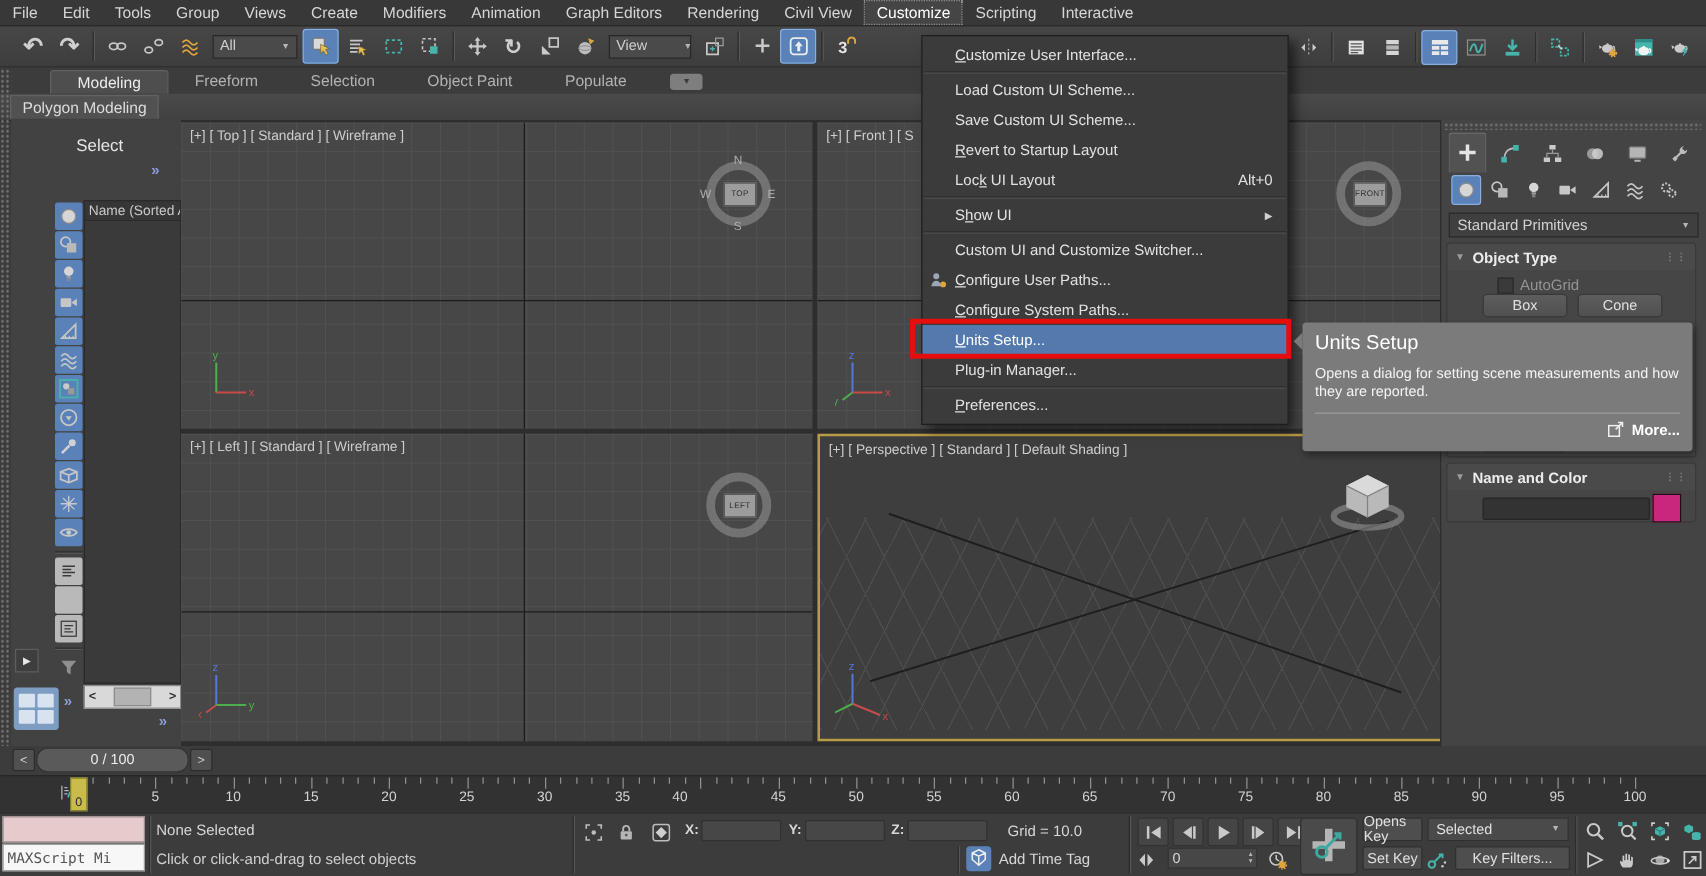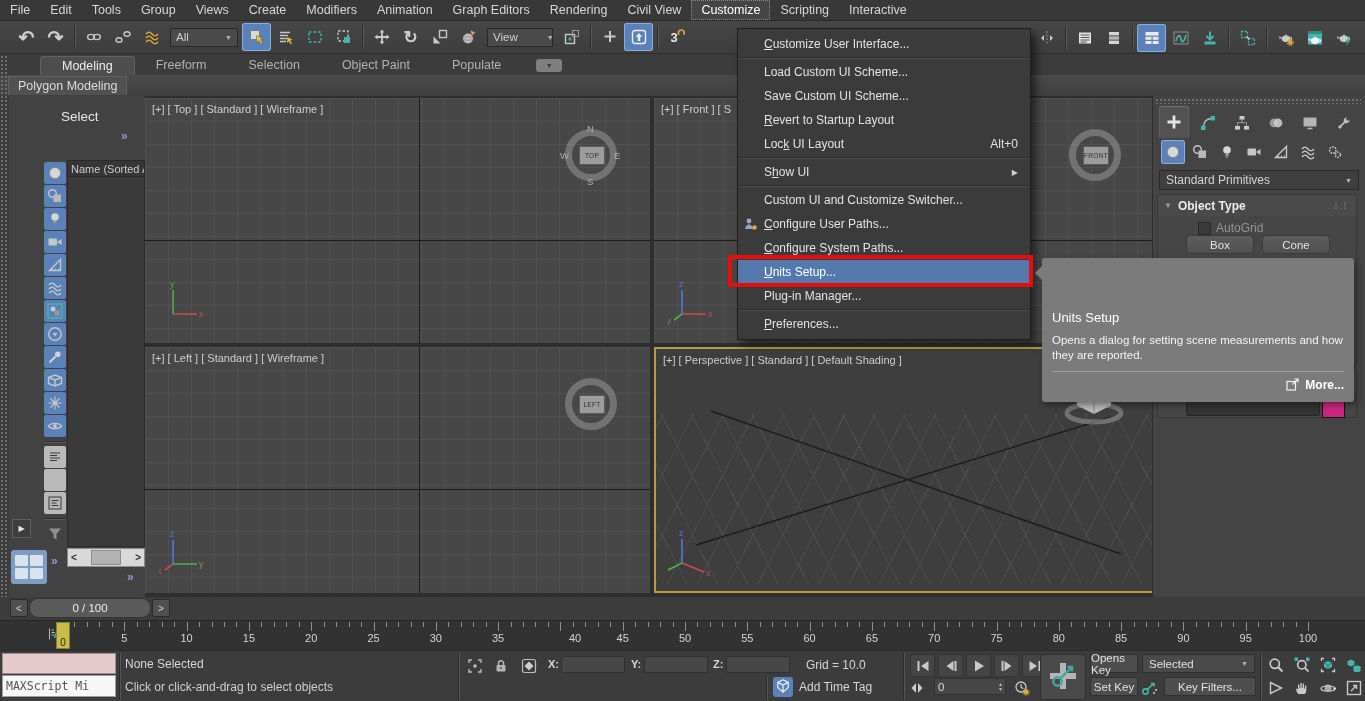--- a/index.html
+++ b/index.html
@@ -95,21 +95,21 @@
   .menuitem{height:24px;display:flex;align-items:center;padding:0 12px 0 26px;color:#e2e2e2;font-size:12px;position:relative;white-space:nowrap;}
   .menuitem.hl{background:#5479ad;color:#fff;}
   .msep{height:0;border-top:1px solid #2d2d2d;border-bottom:1px solid #4d4d4d;margin:1px 1px;}
   .mshort{margin-left:auto;}
   .msub{margin-left:auto;font-size:8px;color:#cfcfcf;}
   .micon{position:absolute;left:5px;top:4px;}
   #redbox{position:absolute;left:728px;top:255px;width:305px;height:32px;border:4px solid #e60d0d;box-sizing:border-box;z-index:60;}
   
   #tooltip{position:absolute;left:1042px;top:258px;width:312px;background:#7b7b7b;border-radius:3px;box-shadow:2px 3px 6px rgba(0,0,0,.4);color:#fff;padding:8px 10px 7px;box-sizing:border-box;z-index:55;}
   #tooltip:before{content:"";position:absolute;left:-7px;top:8px;border:7px solid transparent;border-right-color:#7b7b7b;border-left:none;}
-  #tt-title{font-size:13px;margin-bottom:8px;margin-top:44px;}
+  #tt-title{font-size:16px;margin-bottom:8px;}
   #tt-body{font-size:11.5px;line-height:1.3;color:#f4f4f4;}
   #tt-hr{border:none;border-top:1px solid #9e9e9e;margin:8px 0 4px;}
   #tt-more{display:flex;justify-content:flex-end;align-items:center;gap:4px;font-weight:bold;font-size:12px;}
   
   #framenav{position:absolute;left:0;top:597px;width:1365px;height:22px;background:#3c3c3c;}
   .fnbtn{position:absolute;top:2px;width:16px;height:16px;background:#505050;border:1px solid #2c2c2c;border-radius:2px;color:#d6d6d6;font-size:10px;display:flex;align-items:center;justify-content:center;}
   #fn-display{position:absolute;left:29px;top:1px;width:120px;height:18px;background:#5a5a5a;border:1px solid #333;border-radius:9px;color:#ececec;font-size:11.5px;display:flex;align-items:center;justify-content:center;}
   #ruler{position:absolute;left:0;top:620px;width:1365px;height:30px;background:#323232;border-top:1px solid #262626;}
   .tick{position:absolute;width:1px;background:#8f8f8f;top:1px;}
   .ticklab{position:absolute;top:11px;width:22px;text-align:center;color:#d4d4d4;font-size:11px;}
@@ -813,21 +813,21 @@
       <div class="tick" style="left: 460.72px; height: 5px;"></div>
       <div class="tick" style="left: 473.18px; height: 5px;"></div>
       <div class="tick" style="left: 485.64px; height: 5px;"></div>
       <div class="tick" style="left: 498.1px; height: 9px;"></div>
       <div class="ticklab" style="left: 487.1px;">35</div>
       <div class="tick" style="left: 510.56px; height: 5px;"></div>
       <div class="tick" style="left: 523.02px; height: 5px;"></div>
       <div class="tick" style="left: 535.48px; height: 5px;"></div>
       <div class="tick" style="left: 547.94px; height: 5px;"></div>
       <div class="tick" style="left: 560.4px; height: 9px;"></div>
-      <div class="ticklab" style="left: 564px;">40</div>
+      <div class="ticklab" style="left: 533px;">40</div>
       <div class="tick" style="left: 572.86px; height: 5px;"></div>
       <div class="tick" style="left: 585.32px; height: 5px;"></div>
       <div class="tick" style="left: 597.78px; height: 5px;"></div>
       <div class="tick" style="left: 610.24px; height: 5px;"></div>
       <div class="tick" style="left: 622.7px; height: 9px;"></div>
       <div class="ticklab" style="left: 611.7px;">45</div>
       <div class="tick" style="left: 635.16px; height: 5px;"></div>
       <div class="tick" style="left: 647.62px; height: 5px;"></div>
       <div class="tick" style="left: 660.08px; height: 5px;"></div>
       <div class="tick" style="left: 672.54px; height: 5px;"></div>

